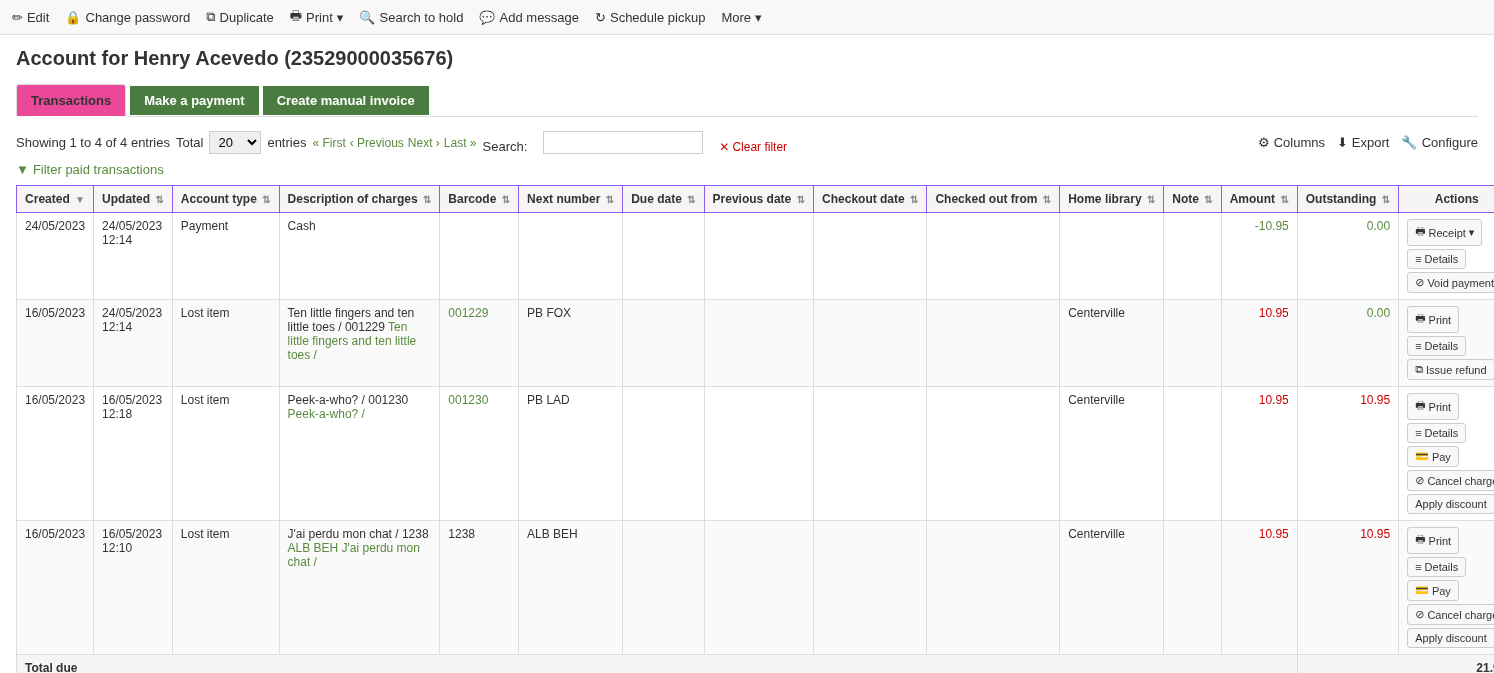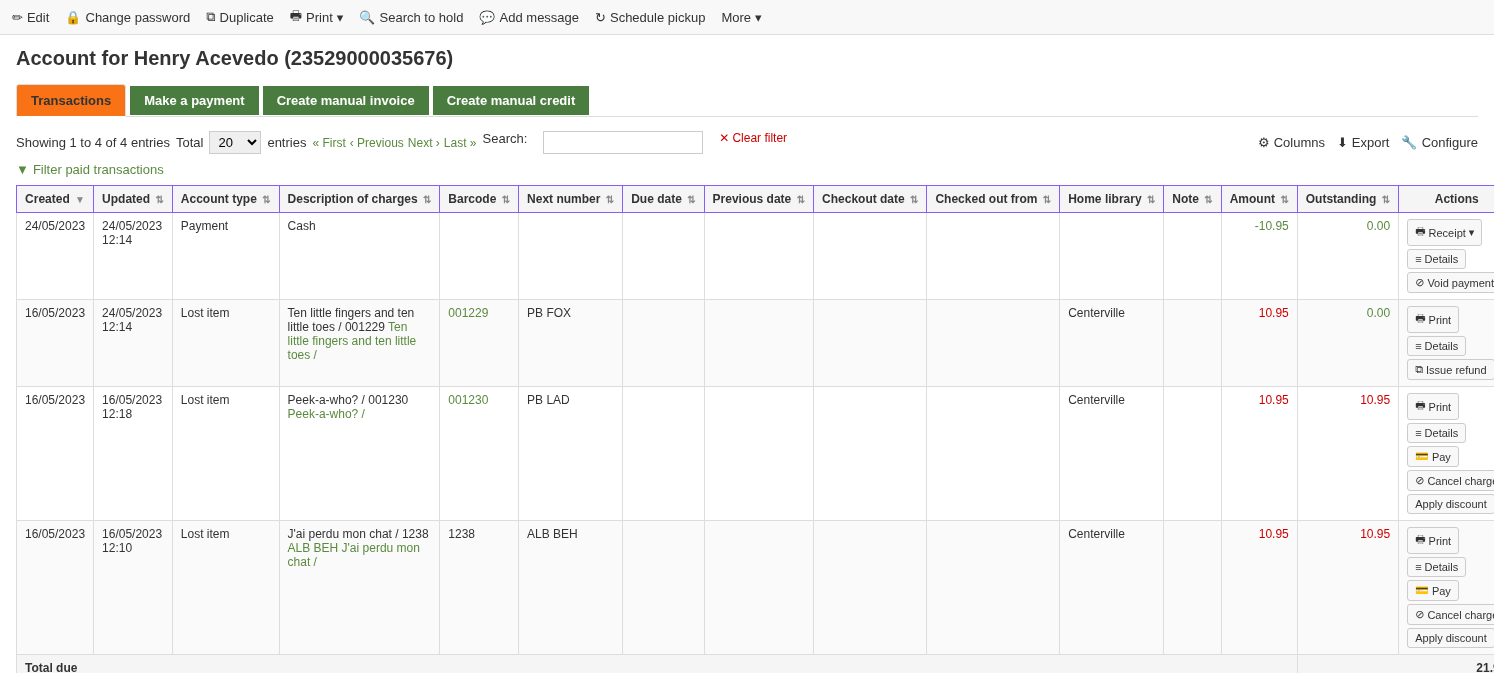--- a/index.html
+++ b/index.html
@@ -47,21 +47,21 @@
       padding: 8px 14px;
       border: 1px solid #ddd;
       border-bottom: none;
       background: #e8e8e8;
       cursor: pointer;
       font-size: 13px;
       border-radius: 3px 3px 0 0;
       color: #333;
     }
     .tab.active {
-      background: #f97316;
+      background: #ec4899;
       border-bottom: 1px solid #fff;
       margin-bottom: -1px;
       font-weight: bold;
     }
     .btn-green {
       padding: 7px 14px;
       background: #4a7c3f;
       color: #fff;
       border: none;
       border-radius: 0;
@@ -90,21 +90,21 @@
       gap: 4px;
       text-align: right;
     }
     .pagination a {
       color: #5a8a3e;
       text-decoration: none;
       font-size: 12px;
     }
     .search-area {
       display: flex;
-      align-items: flex-start;
+      align-items: flex-end;
       gap: 16px;
     }
     .search-area input {
       border: 1px solid #ccc;
       padding: 3px 6px;
       font-size: 13px;
       width: 160px;
     }
     .clear-filter {
       color: #c00;
@@ -253,23 +253,20 @@
 
   <div class="tab-bar">
     <div class="tab active">
       <span>Transactions</span>
     </div>
     <button class="btn-green">
       <span>Make a payment</span>
     </button>
     <button class="btn-green">
       <span>Create manual invoice</span>
-    </button>
-    <button class="btn-green">
-      <span>Create manual credit</span>
     </button>
   </div>
 
   <div class="table-controls">
     <div class="table-controls-left">
       <span>Showing 1 to 4 of 4 entries</span>
       <span>Total</span>
       <select class="show-select">
         <option>20</option>
         <option>10</option>

